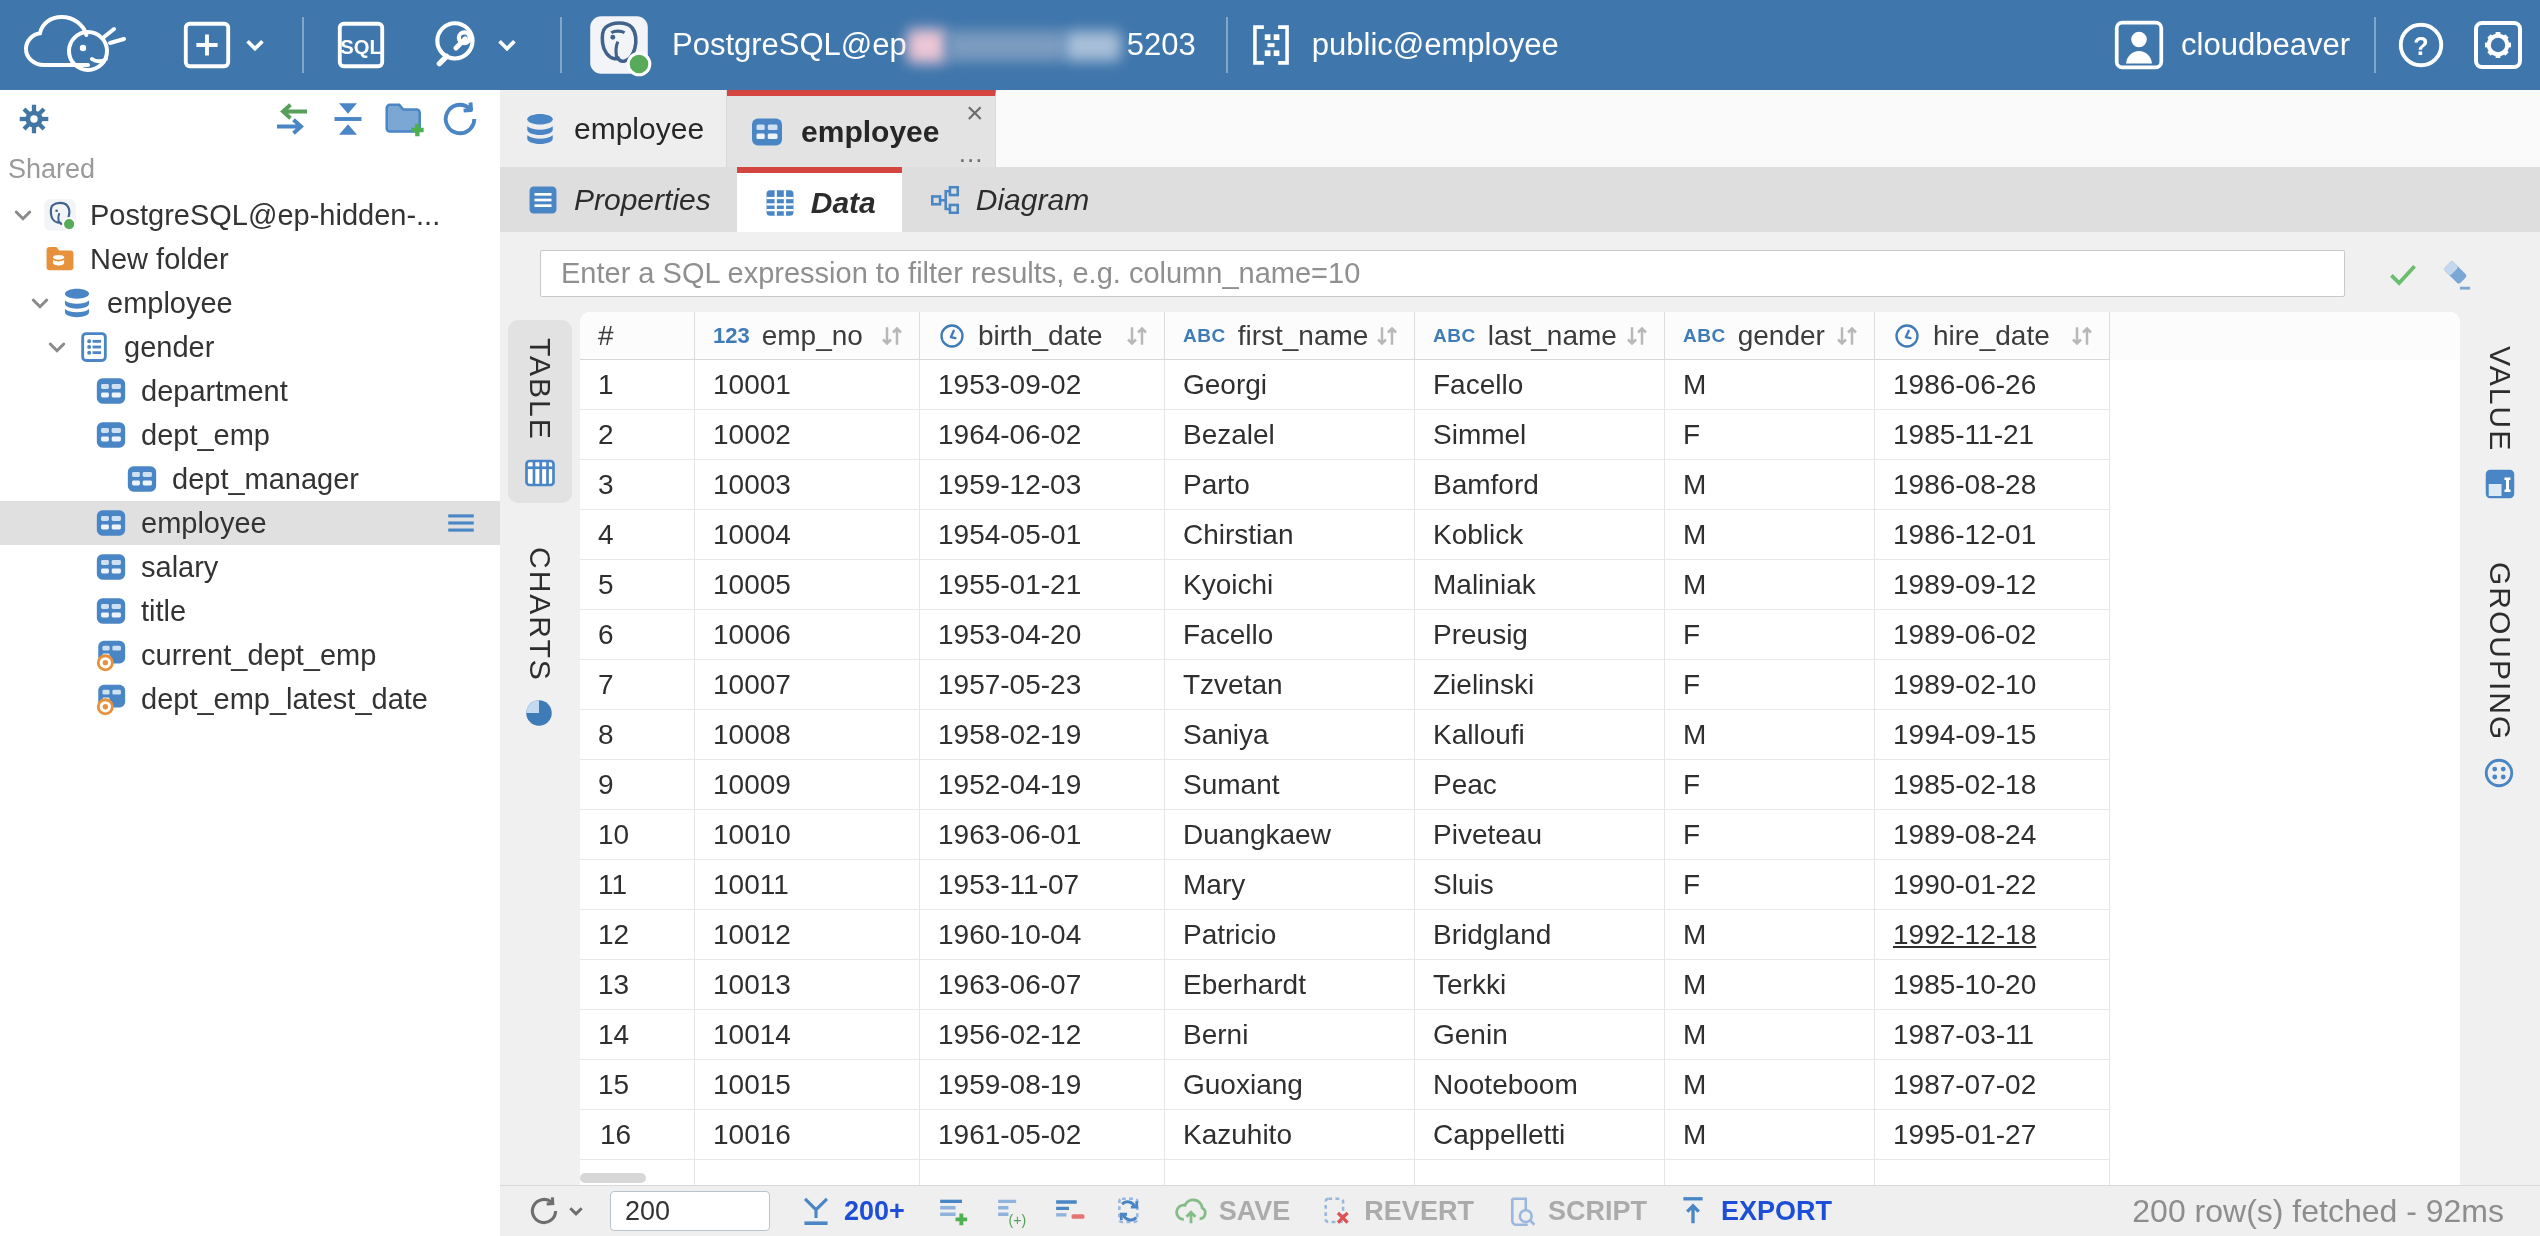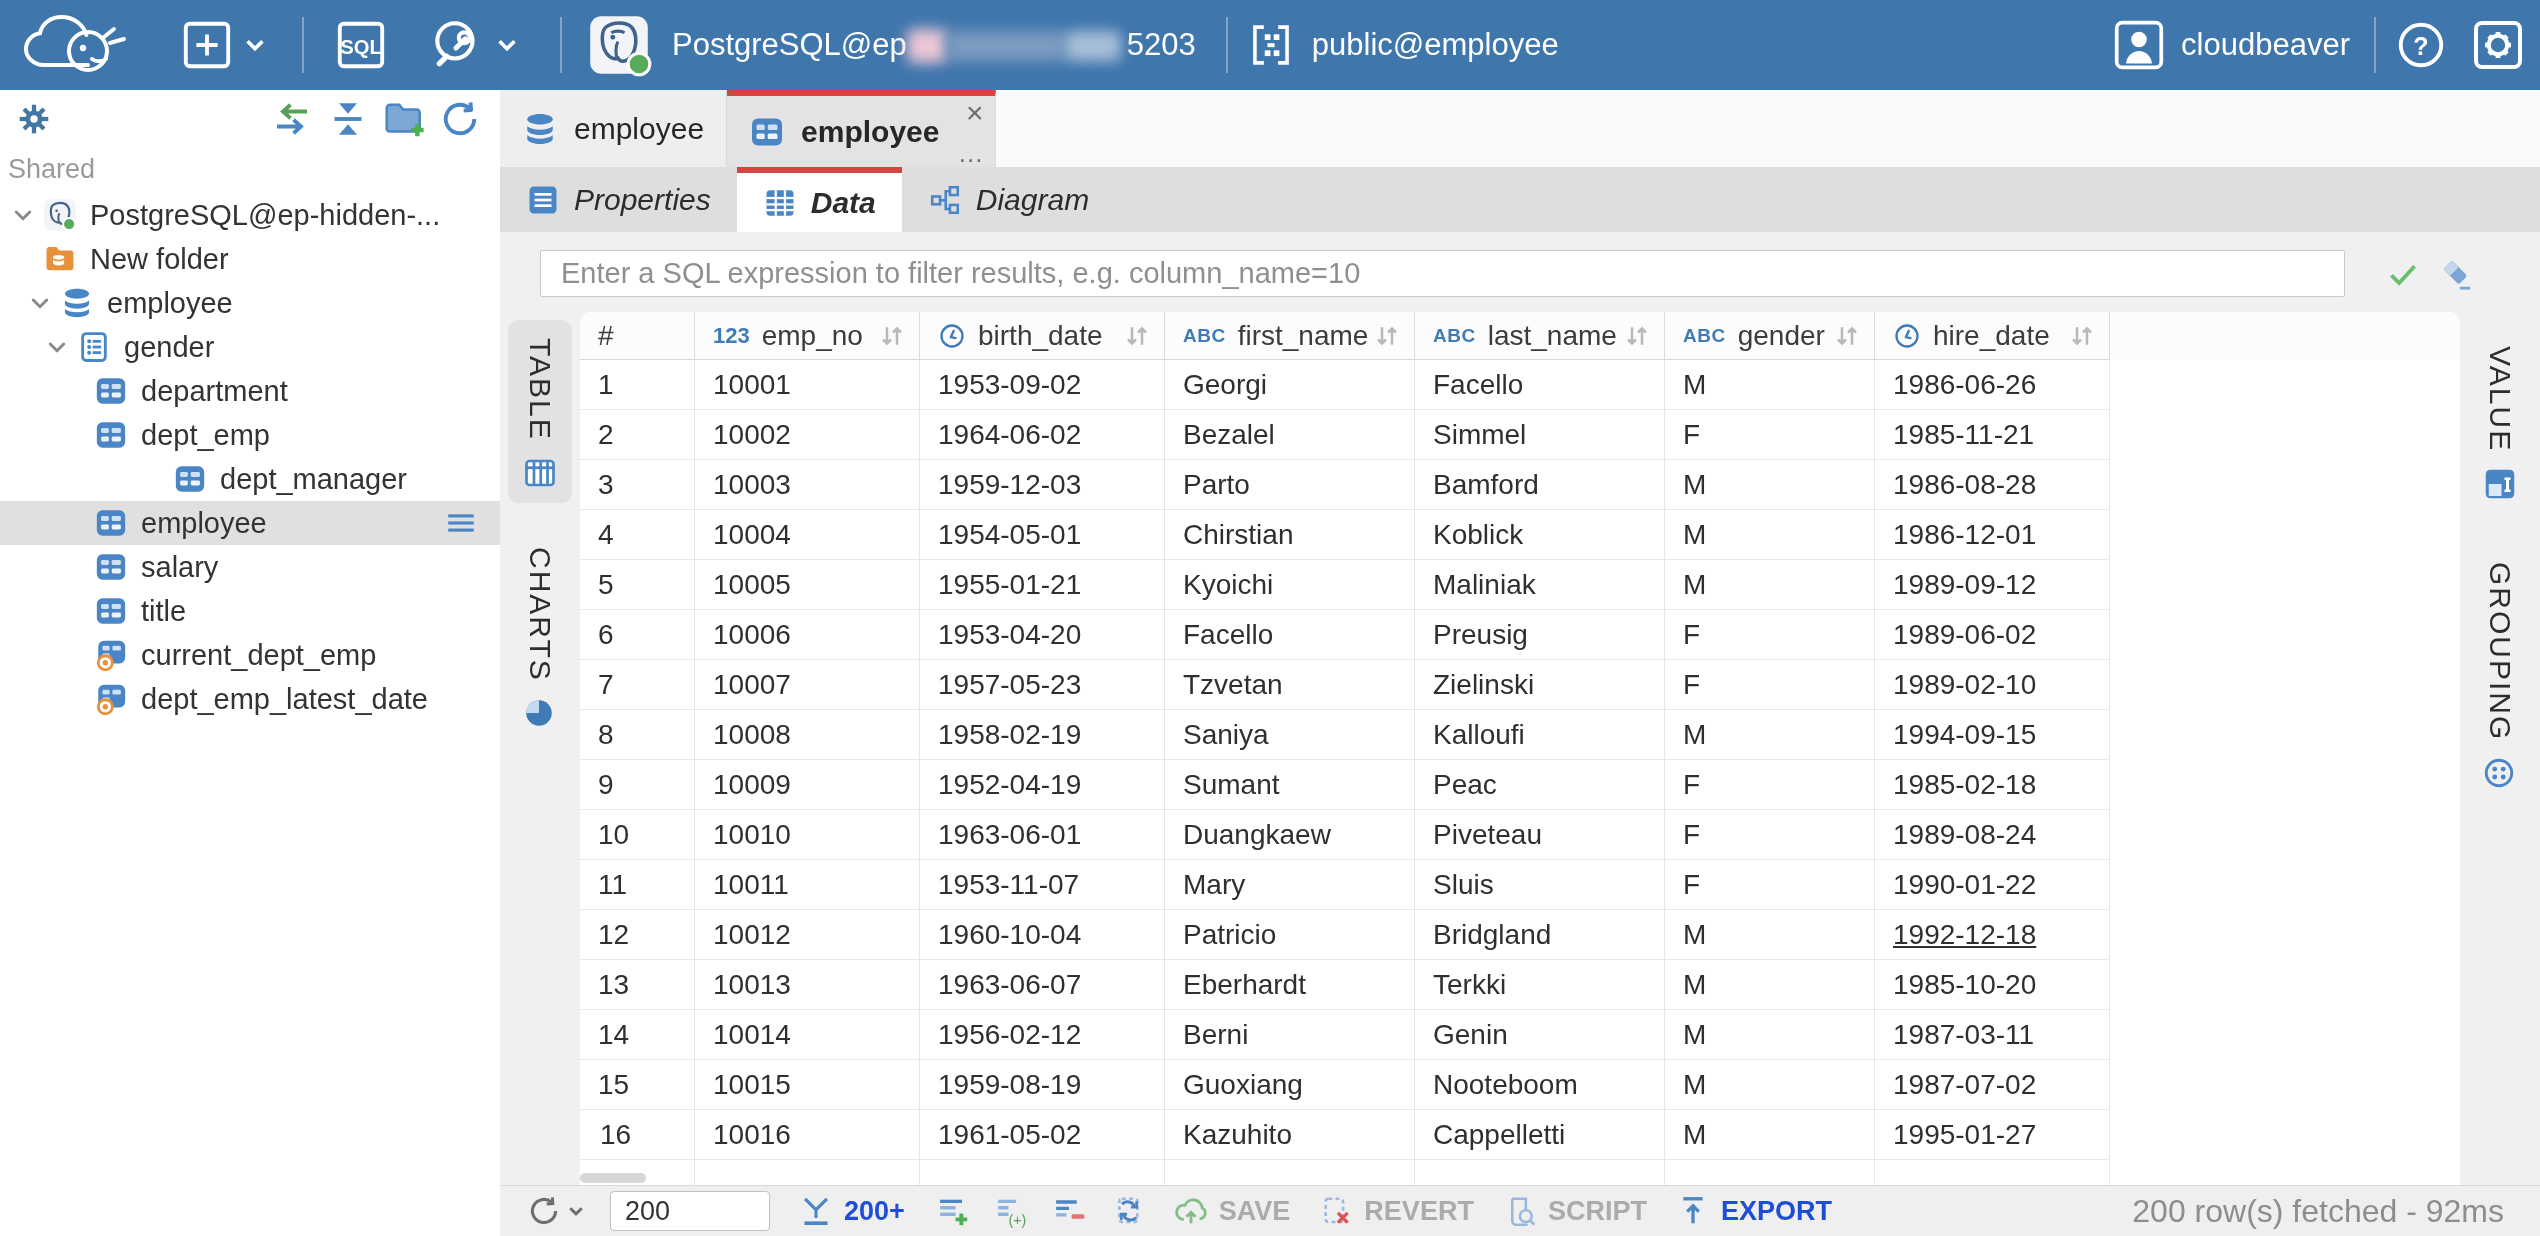--- a/index.html
+++ b/index.html
@@ -318,21 +318,21 @@
             <svg viewBox="0 0 24 24">
               <rect x="2" y="3" width="20" height="18" rx="4" fill="#4a86c5"></rect>
               <rect x="5" y="7" width="5.5" height="3.6" rx="1" fill="#cfe0f2"></rect>
               <rect x="12.5" y="7" width="6.5" height="3.6" rx="1" fill="#cfe0f2"></rect>
               <rect x="5" y="13" width="5.5" height="3.6" rx="1" fill="#eef4fb"></rect>
               <rect x="12.5" y="13" width="6.5" height="3.6" rx="1" fill="#eef4fb"></rect>
             </svg>
           </span>
           <span class="tree-label">dept_emp</span>
         </div>
-        <div class="tree-row" style="padding-left: 92px; margin-left: 48px;">
+        <div class="tree-row" style="padding-left: 92px;">
           <span class="tree-chev"></span>
           <span class="tree-ic">
             <svg viewBox="0 0 24 24">
               <rect x="2" y="3" width="20" height="18" rx="4" fill="#4a86c5"></rect>
               <rect x="5" y="7" width="5.5" height="3.6" rx="1" fill="#cfe0f2"></rect>
               <rect x="12.5" y="7" width="6.5" height="3.6" rx="1" fill="#cfe0f2"></rect>
               <rect x="5" y="13" width="5.5" height="3.6" rx="1" fill="#eef4fb"></rect>
               <rect x="12.5" y="13" width="6.5" height="3.6" rx="1" fill="#eef4fb"></rect>
             </svg>
           </span>

